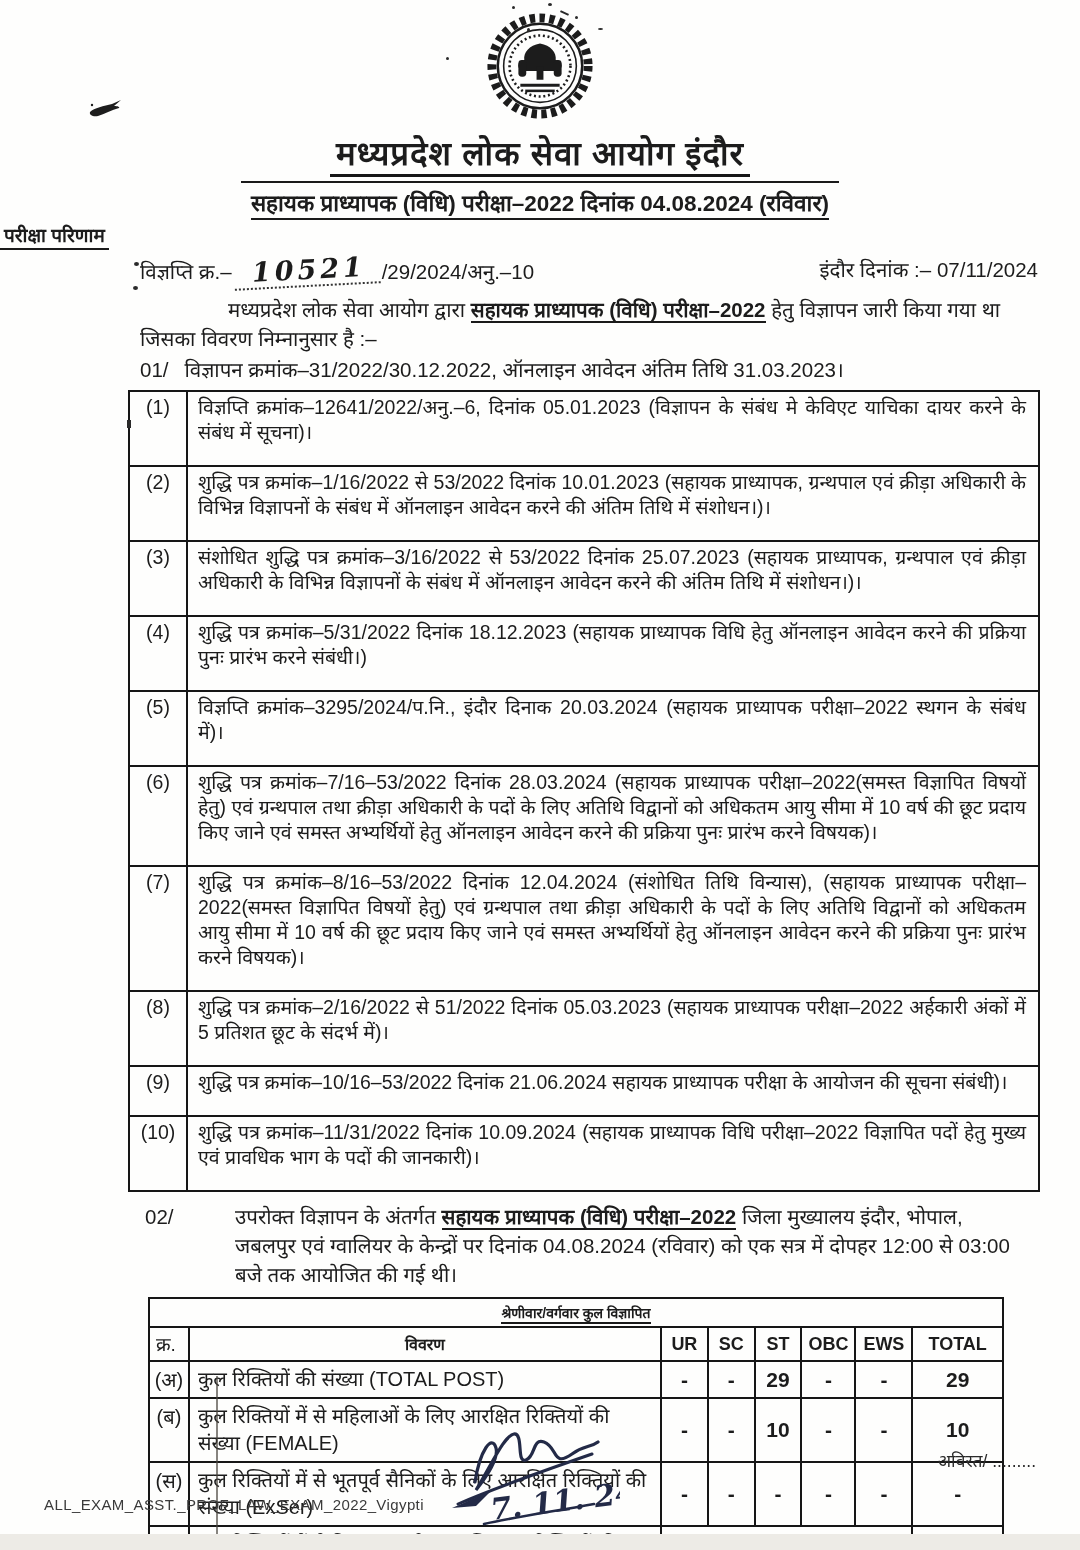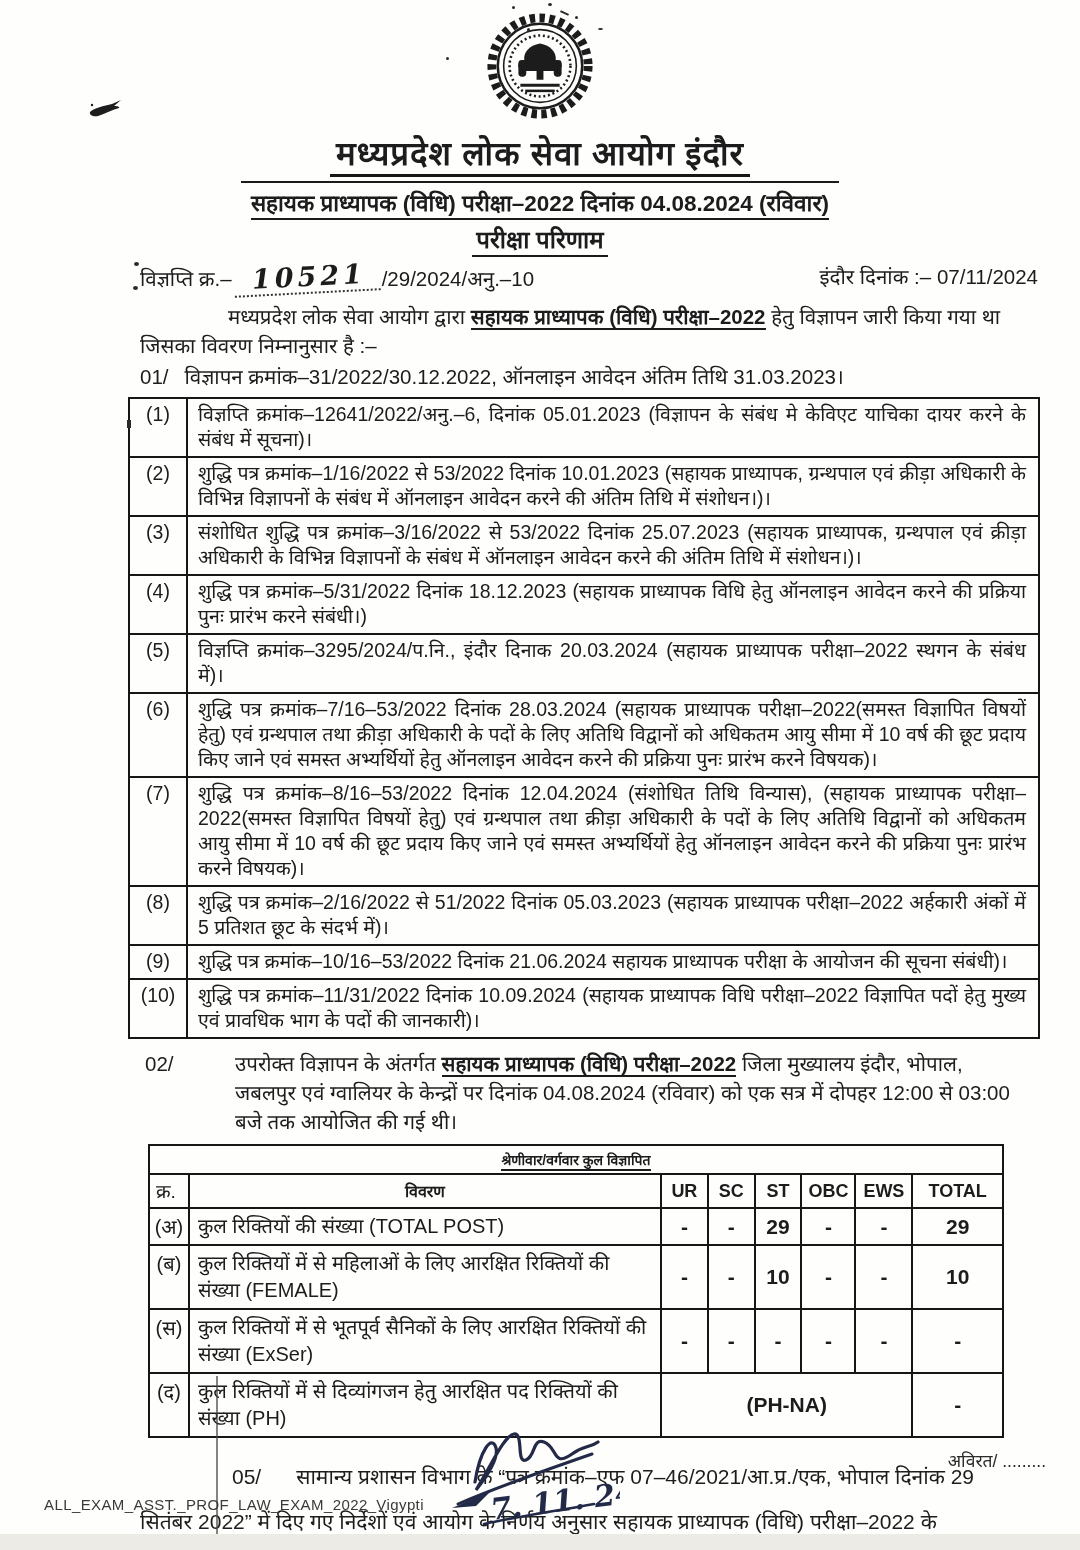--- a/index.html
+++ b/index.html
@@ -15,62 +15,62 @@
   .bottom-strip{position:absolute;left:0;bottom:0;width:100%;height:16px;background:#edebe6;}
 
   
   .emblem-wrap{text-align:center;padding-top:10px;height:116px;}
   .doc-title{text-align:center;margin-top:4px;font-size:33px;font-weight:bold;letter-spacing:1px;}
   .doc-title span{border-bottom:3px solid #161616;padding:0 6px 2px;}
   .subtitle-wrap{text-align:center;margin-top:6px;border-radius:7px;}
   .doc-subtitle{display:inline-block;border-top:2.5px solid #1a1a1a;padding:4px 10px 1px;
     font-size:22.5px;font-weight:bold;}
   .doc-subtitle span{border-bottom:2px solid #1a1a1a;padding-bottom:2px;}
-  .doc-heading{text-align:center;margin-top:3px;font-size:24px;font-weight:bold;}
+  .doc-heading{margin-top:3px;font-size:19px;font-weight:bold;}
   .doc-heading span{border-bottom:2px solid #1a1a1a;padding:0 4px 2px;}
 
   .ref-row{display:flex;justify-content:space-between;align-items:flex-end;
     margin:6px 42px 0 140px;font-size:20.5px;}
   .hand-number{display:inline-block;font-family:"DejaVu Serif","Liberation Serif",serif;
     font-style:italic;font-weight:bold;font-size:27px;letter-spacing:4px;
     transform:rotate(-3deg);border-bottom:2px dotted #333;padding:0 14px 0 18px;margin:0 2px;}
   .ref-right{font-size:20.5px;padding-bottom:4px;}
 
   .intro{margin:8px 44px 0 140px;font-size:20.5px;line-height:29px;text-indent:88px;}
   .bold-u{font-weight:bold;border-bottom:2px solid #1a1a1a;}
   .item01{margin:3px 44px 0 140px;font-size:20.5px;line-height:28px;}
   .item01 .no{margin-right:16px;}
 
   
   table{border-collapse:collapse;}
   .notice-table{margin:6px 0 0 128px;width:912px;font-size:19.5px;line-height:25px;}
   .notice-table td{border:2.2px solid #161616;vertical-align:top;}
   .notice-table td.no{width:52px;text-align:center;padding:3px 2px;}
-  .notice-table td.txt{padding:3px 12px 4px 10px;text-align:justify;}
+  .notice-table td.txt{padding:3px 12px 20px 10px;text-align:justify;}
 
   
   .sec{position:relative;margin:10px 52px 0 145px;padding-left:90px;
     font-size:20.5px;line-height:29px;}
   .sec .sec-no{position:absolute;left:0;top:0;}
   .sec.narrow{width:700px;}
 
   
   .vac-table{margin:8px 0 0 148px;width:856px;font-size:20px;}
   .vac-table td,.vac-table th{border:2.2px solid #161616;padding:3px 6px;}
   .vac-table .title-cell{text-align:center;font-weight:bold;font-size:14px;padding:4px;}
   .vac-table .title-cell span{border-bottom:2px solid #1a1a1a;padding-bottom:1px;}
   .vac-table th{font-size:18px;}
   .vac-table .hdr-kr{font-size:19px;text-align:left;font-weight:normal;vertical-align:bottom;}
   .vac-table .hdr-desc{text-align:center;font-weight:bold;font-size:16px;}
   .vac-table td.c{text-align:center;font-weight:bold;font-size:21px;}
   .vac-table td.desc{line-height:27px;padding:4px 8px;}
   .vac-table td.rowno{text-align:center;vertical-align:top;padding:4px 2px;}
 
   .sec05{margin:16px 60px 0 140px;font-size:21px;line-height:45px;text-indent:92px;}
-  .continuation{position:absolute;right:34px;top:1448px;font-size:17.5px;color:#2a2a2a;}
+  .continuation{position:absolute;right:44px;top:1448px;font-size:17.5px;color:#2a2a2a;}
   .filename{position:absolute;left:44px;top:1496px;font-size:15px;letter-spacing:.4px;color:#3a3a3a;}
   .signature{position:absolute;left:380px;top:1420px;}
 </style>
 </head>
 <body>
 
 <div class="page">
 
   <div class="speck" style="left:512px;top:6px;width:3px;height:3px;"></div>
   <div class="speck" style="left:548px;top:3px;width:4px;height:3px;"></div>

